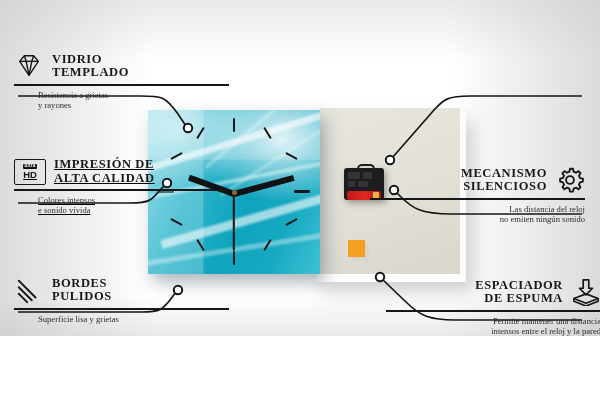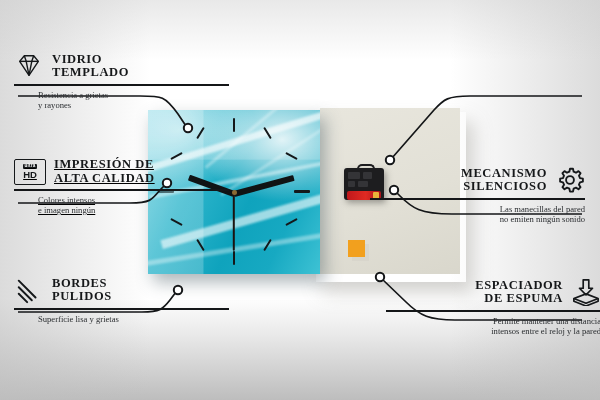--- a/index.html
+++ b/index.html
@@ -2,21 +2,21 @@
 <html><head>
 <meta charset="utf-8">
 <style>
   html,body{margin:0;padding:0;}
   body{
     width:600px;height:400px;overflow:hidden;
     font-family:"Liberation Serif", serif;
     background:#ffffff;
     position:relative;
   }
-  #stage{position:absolute;inset:0;width:600px;height:400px;overflow:hidden;}
+  #stage{position:absolute;inset:0;width:600px;height:336px;overflow:hidden;}
 
   
   .bg-base{position:absolute;inset:0;background:#ffffff;}
   .bg-floor{
     position:absolute;left:0;right:0;top:300px;height:100px;
     background:linear-gradient(180deg,#fdfdfd 0%,#e9e9e9 35%,#bdbdbd 100%);
   }
   .bg-vig-l{
     position:absolute;left:0;top:0;width:150px;height:400px;
     background:linear-gradient(90deg,rgba(190,190,190,.55) 0%,rgba(255,255,255,0) 100%);
@@ -227,21 +227,21 @@
         <span class="h">HD</span>
       </div>
       <div class="ttl">
         <div>IMPRESIÓN DE</div>
         <div>ALTA CALIDAD</div>
       </div>
     </div>
     <div class="rule"></div>
     <div class="desc">
       <div>Colores intensos</div>
-      <div>e imagen ningún</div>
+      <div>e sonido vívida</div>
     </div>
   </div>
 
   <div class="feat left f-bordes">
     <div class="head">
       <svg class="ico" viewBox="0 0 32 30">
         <g stroke="#15181a" stroke-width="2.1" fill="none" stroke-linecap="round">
           <path d="M5 5 L23 23"></path>
             <path d="M5 12 L19 26"></path>
             <path d="M5 19 L14 28"></path>
@@ -267,21 +267,21 @@
       </div>
       <svg class="ico" viewBox="0 0 32 30">
         <g fill="none" stroke="#15181a" stroke-width="2" stroke-linejoin="round">
           <path d="M16 3 l3.2 0 .7 3.1 2.5 1.1 2.7-1.7 2.2 2.2 -1.7 2.7 1.1 2.5 3.1 .7 0 3.2 -3.1 .7 -1.1 2.5 1.7 2.7 -2.2 2.2 -2.7-1.7 -2.5 1.1 -.7 3.1 -3.2 0 -.7-3.1 -2.5-1.1 -2.7 1.7 -2.2-2.2 1.7-2.7 -1.1-2.5 -3.1-.7 0-3.2 3.1-.7 1.1-2.5 -1.7-2.7 2.2-2.2 2.7 1.7 2.5-1.1 z"></path>
           <circle cx="16" cy="15" r="4.2"></circle>
         </g>
       </svg>
     </div>
     <div class="rule"></div>
     <div class="desc">
-      <div>Las manecillas del pared</div>
+      <div>Las distancia del reloj</div>
       <div>no emiten ningún sonido</div>
     </div>
   </div>
 
   <div class="feat right f-espaciador">
     <div class="head">
       <div class="ttl">
         <div>ESPACIADOR</div>
         <div>DE ESPUMA</div>
       </div>

